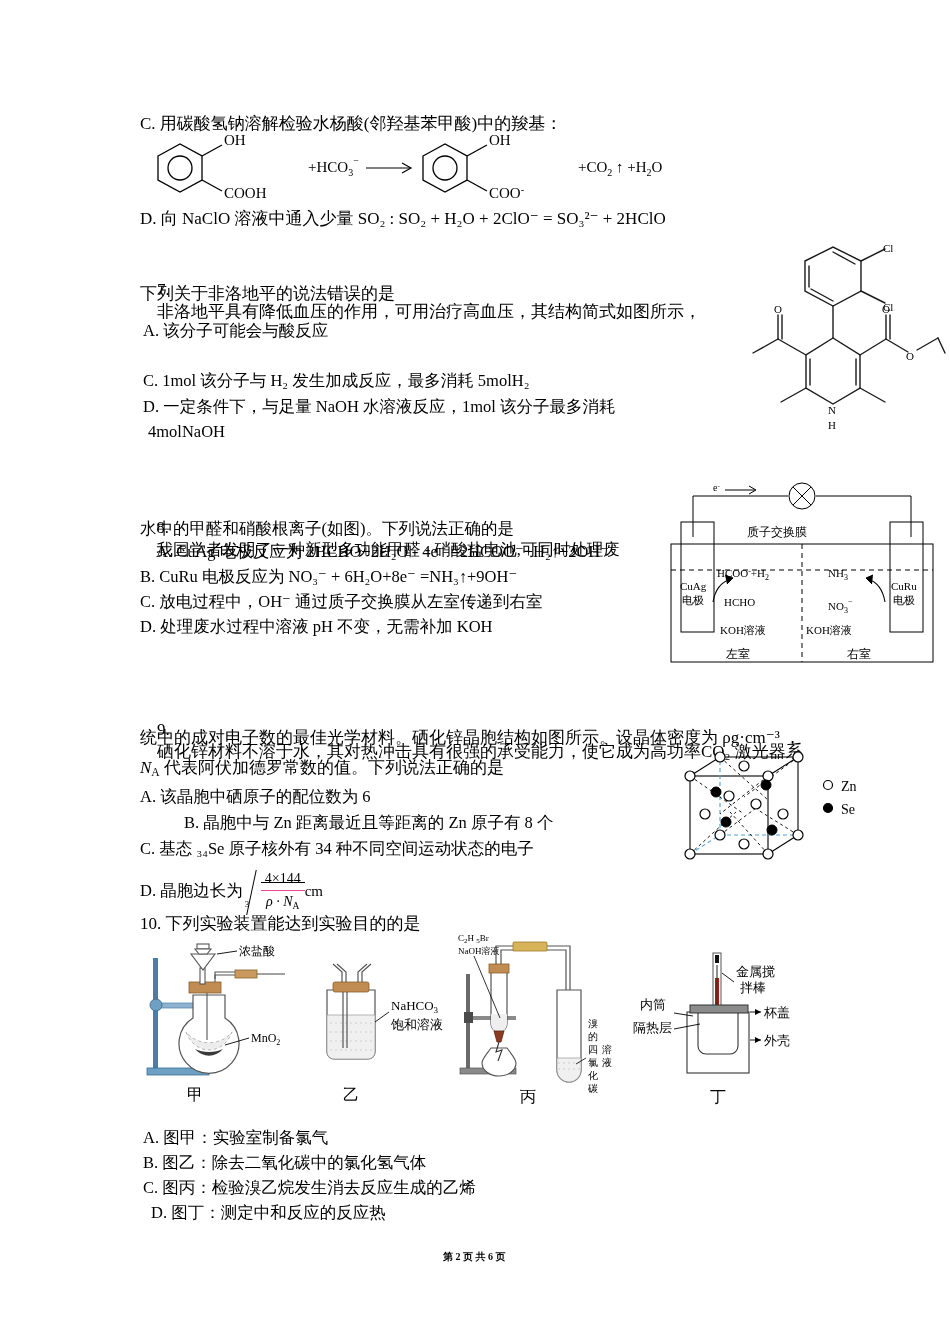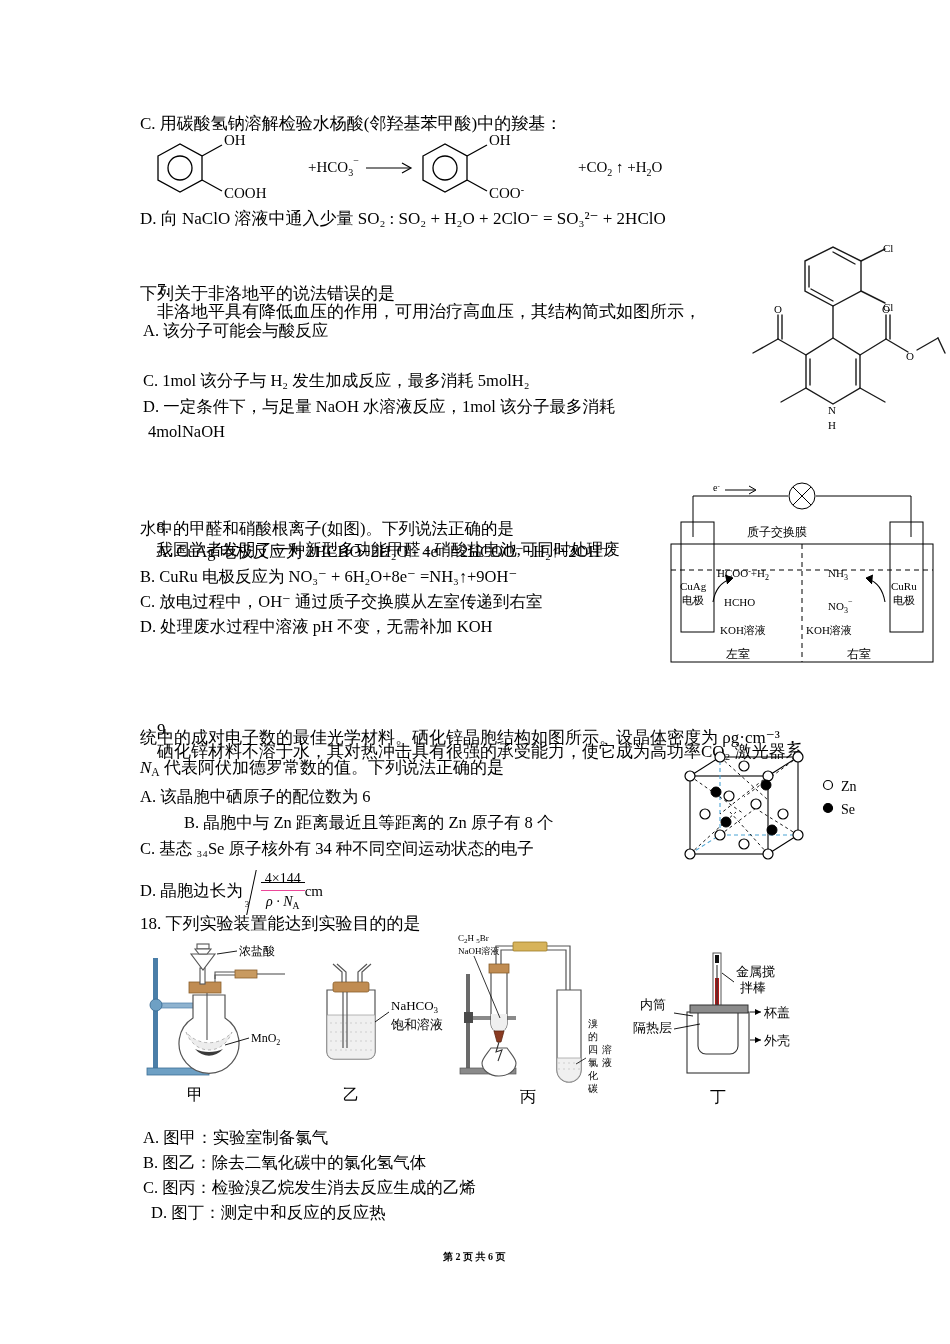--- a/index.html
+++ b/index.html
@@ -298,21 +298,21 @@
       </g>
 
       <circle cx="150" cy="33" r="4.5" fill="#fff" stroke="#000" stroke-width="1.2"></circle>
       <text x="163" y="39" font-size="14" font-family="Liberation Serif, serif">Zn</text>
       <circle cx="150" cy="56" r="4.5" fill="#000" stroke="#000" stroke-width="1.2"></circle>
       <text x="163" y="62" font-size="14" font-family="Liberation Serif, serif">Se</text>
     </svg>
   </div>
 
   <div class="txt t17 cn" style="left:140px;top:913px;">
-    <span>18.</span>
+    <span>10.</span>
     <span>下列实验装置能达到实验目的的是</span>
   </div>
 
   <div class="blk" style="left:145px;top:940px;width:185px;height:170px;">
     <svg width="185" height="170" viewBox="0 0 185 170">
 
       <rect x="8" y="18" width="5" height="115" fill="#4a7ea8"></rect>
       <rect x="2" y="128" width="62" height="7" fill="#6ea0c4" stroke="#3c6e96" stroke-width="0.8"></rect>
       <rect x="8" y="63" width="60" height="5" fill="#8fb3cf" stroke="#4a7ea8" stroke-width="0.7"></rect>
       <circle cx="11" cy="65" r="6" fill="#6ea0c4" stroke="#3c6e96" stroke-width="0.9"></circle>

